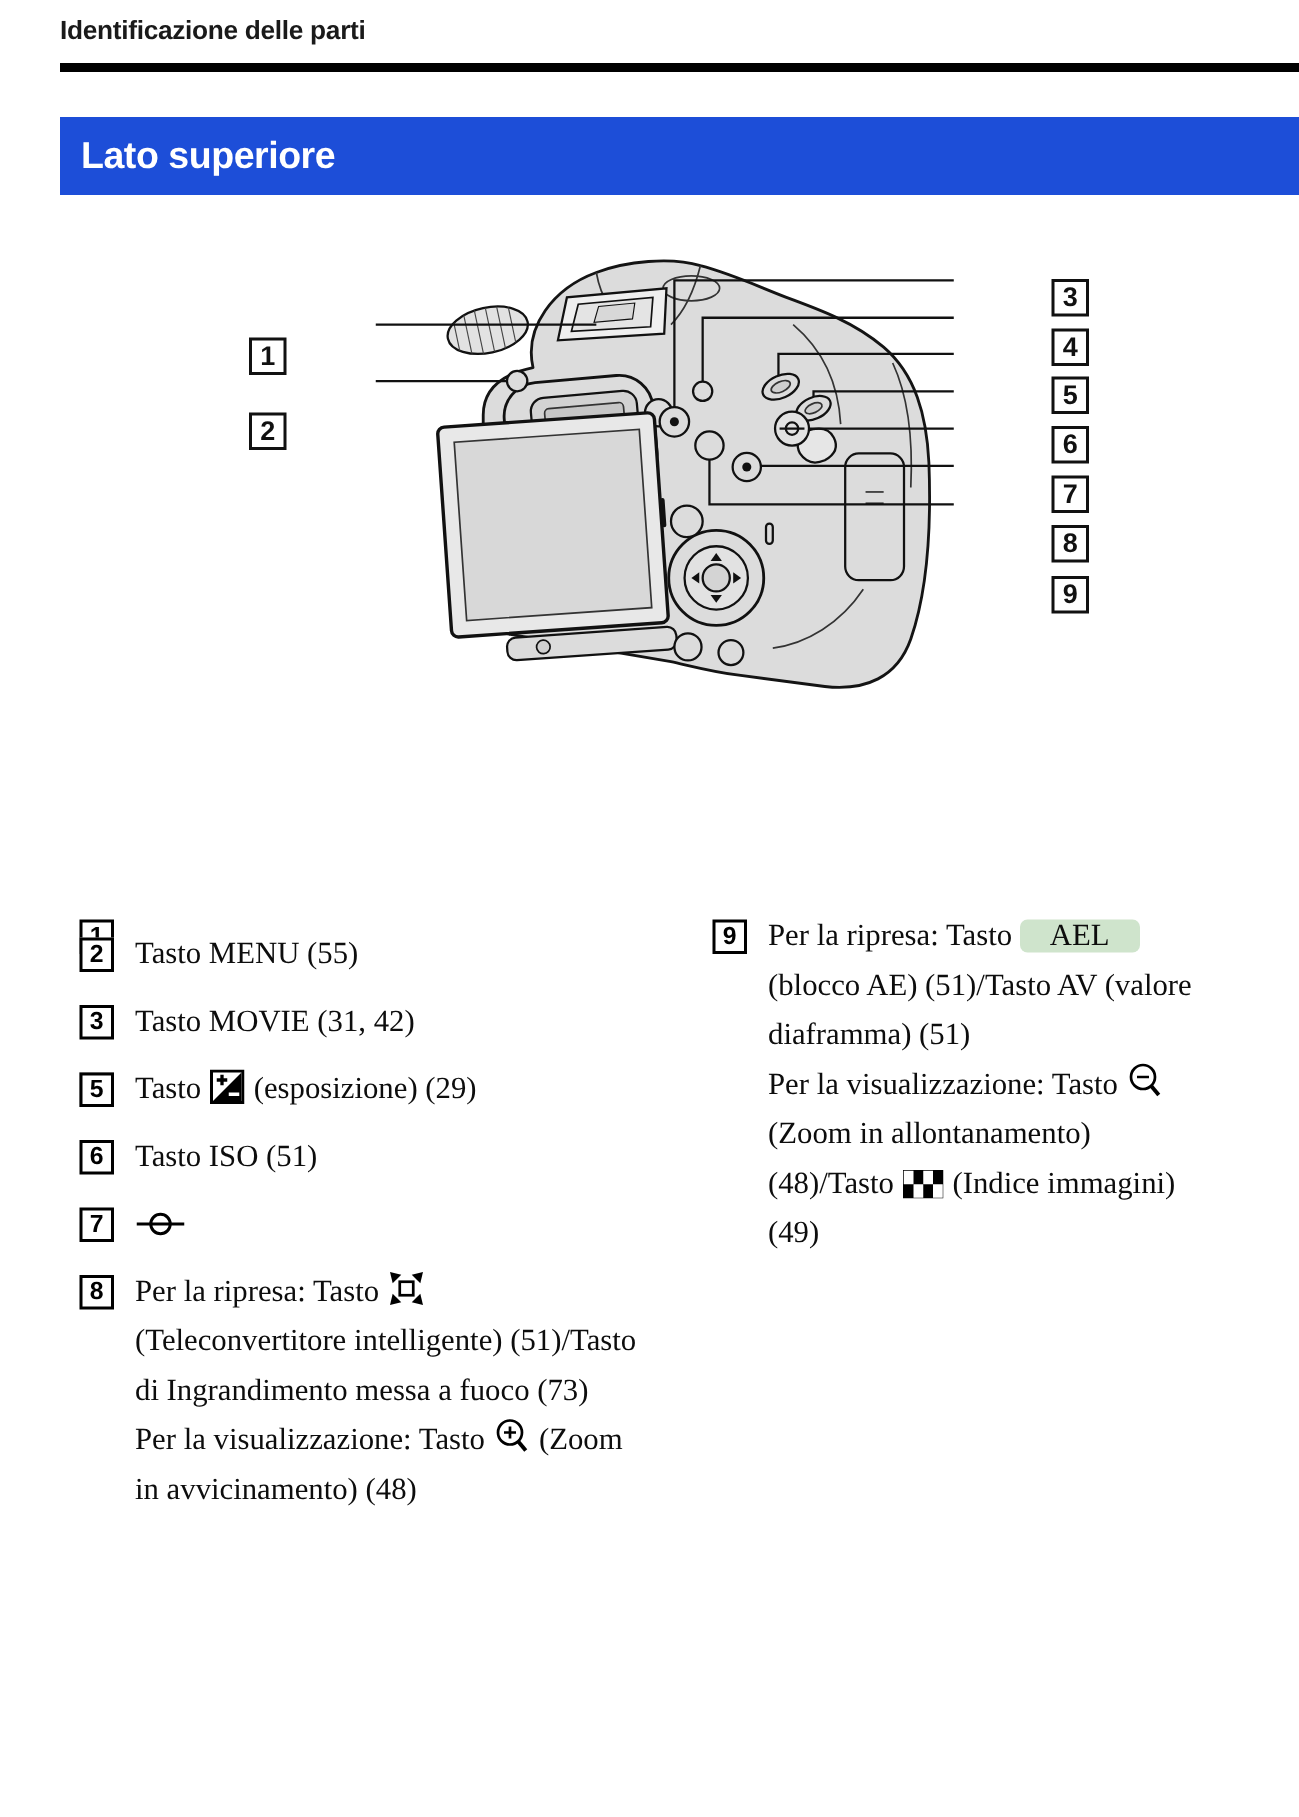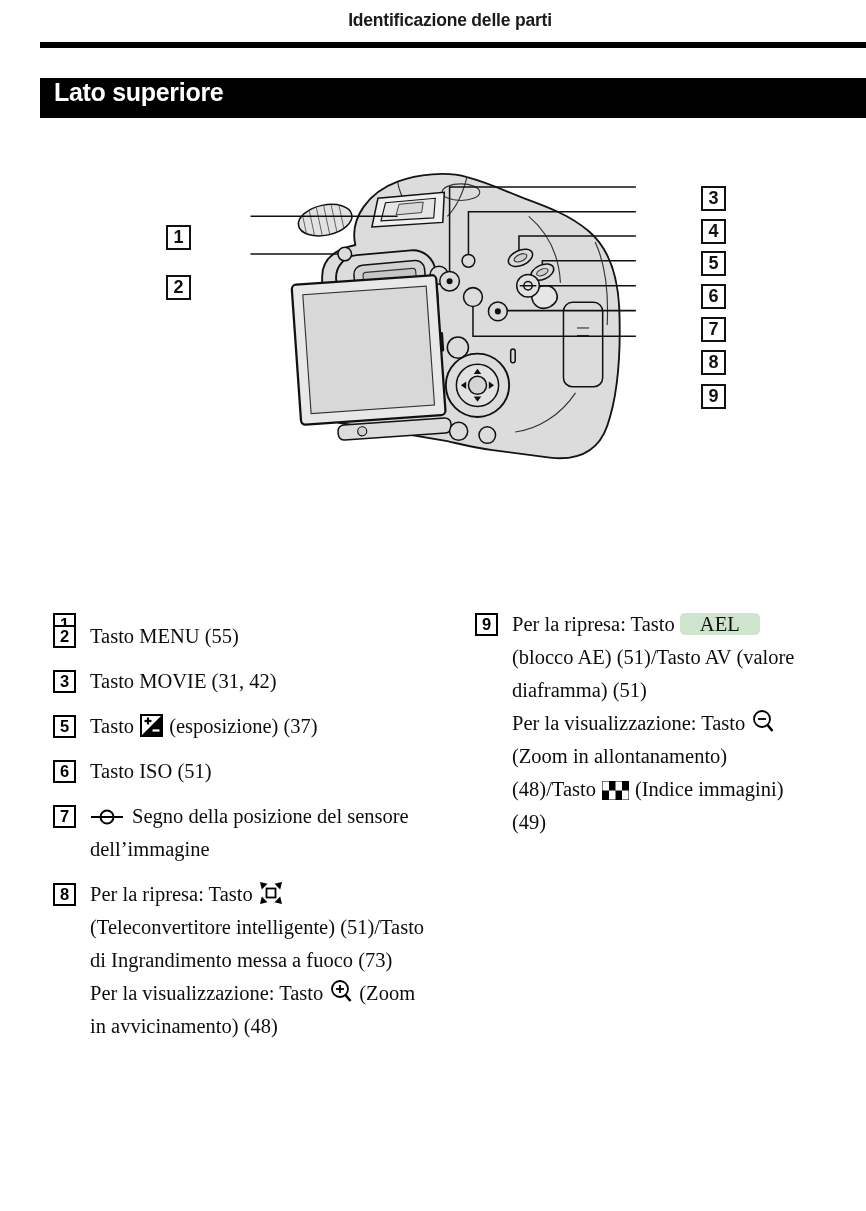--- a/index.html
+++ b/index.html
@@ -1,28 +1,28 @@
 <!DOCTYPE html>
 <html><head>
 <meta charset="utf-8">
 <style>
   * { margin:0; padding:0; box-sizing:border-box; }
   html,body { width:866px; height:1211px; background:#ffffff; overflow:hidden;
               font-family:"Liberation Serif", serif; color:#0d0d0d; }
   .page { position:relative; width:866px; height:1211px; }
 
   
-  .running-head { position:absolute; top:10px; right:6px; width:820px; text-align:center;
+  .running-head { position:absolute; top:10px; right:6px; width:820px; text-align:left;
                   font-family:"Liberation Sans", sans-serif; font-weight:bold;
                   font-size:17.5px; letter-spacing:-0.2px; color:#1a1a1a; }
   .head-rule { position:absolute; top:42px; left:40px; right:0; height:6px; background:#000; }
 
   
-  .section-bar { position:absolute; top:78px; left:40px; right:0; height:40px; background:#000000;
-                 display:flex; }
+  .section-bar { position:absolute; top:78px; left:40px; right:0; height:52px; background:#1d4ed8;
+                 display:flex; align-items:center; }
   .section-bar span { font-family:"Liberation Sans", sans-serif; font-weight:bold;
                       font-size:25px; color:#ffffff; padding-left:14px; letter-spacing:-0.3px; }
 
   
   .diagram { position:absolute; top:150px; left:0; width:866px; height:460px; }
   .diagram svg { position:absolute; top:0; left:0; }
   .callout { position:absolute; width:25px; height:25px; background:#fff; border:2px solid #111;
              display:flex; align-items:center; justify-content:center;
              font-family:"Liberation Sans", sans-serif; font-weight:bold; font-size:18px; color:#111; }
 
@@ -193,35 +193,35 @@
     </div>
 
     <div class="item">
       <span class="badge">5</span>
       <span>Tasto</span><svg class="inline-icon" width="23" height="23">
           <rect x="1" y="1" width="21" height="21" fill="#fff" stroke="#000" stroke-width="2"></rect>
           <polygon points="21,2 21,21 2,21" fill="#000"></polygon>
           <line x1="4.5" y1="7" x2="11.5" y2="7" stroke="#000" stroke-width="2.2"></line>
           <line x1="8" y1="3.5" x2="8" y2="10.5" stroke="#000" stroke-width="2.2"></line>
           <line x1="12.5" y1="16.5" x2="19.5" y2="16.5" stroke="#fff" stroke-width="2.2"></line>
-        </svg><span>(esposizione) (37)</span>
+        </svg><span>(esposizione) (29)</span>
     </div>
 
     <div class="item">
       <span class="badge">6</span>
       <span>Tasto ISO (51)</span>
     </div>
 
     <div class="item">
       <span class="badge">7</span>
       <svg class="inline-icon first" width="32" height="20">
           <line x1="0" y1="10" x2="32" y2="10" stroke="#000" stroke-width="2"></line>
           <circle cx="16" cy="10" r="6.5" fill="#fff" stroke="#000" stroke-width="2"></circle>
           <line x1="10" y1="10" x2="22" y2="10" stroke="#000" stroke-width="2"></line>
-        </svg><span>Segno della posizione del sensore dell’immagine</span>
+        </svg>
     </div>
 
     <div class="item">
       <span class="badge">8</span>
       <span class="note-text">Per la ripresa: Tasto</span><svg class="inline-icon" width="24" height="24">
           <rect x="7.5" y="7.5" width="9" height="9" fill="none" stroke="#000" stroke-width="1.8"></rect>
           <polygon points="1,1 8.5,2.8 2.8,8.5" fill="#000"></polygon>
           <polygon points="23,1 15.5,2.8 21.2,8.5" fill="#000"></polygon>
           <polygon points="1,23 8.5,21.2 2.8,15.5" fill="#000"></polygon>
           <polygon points="23,23 15.5,21.2 21.2,15.5" fill="#000"></polygon>

